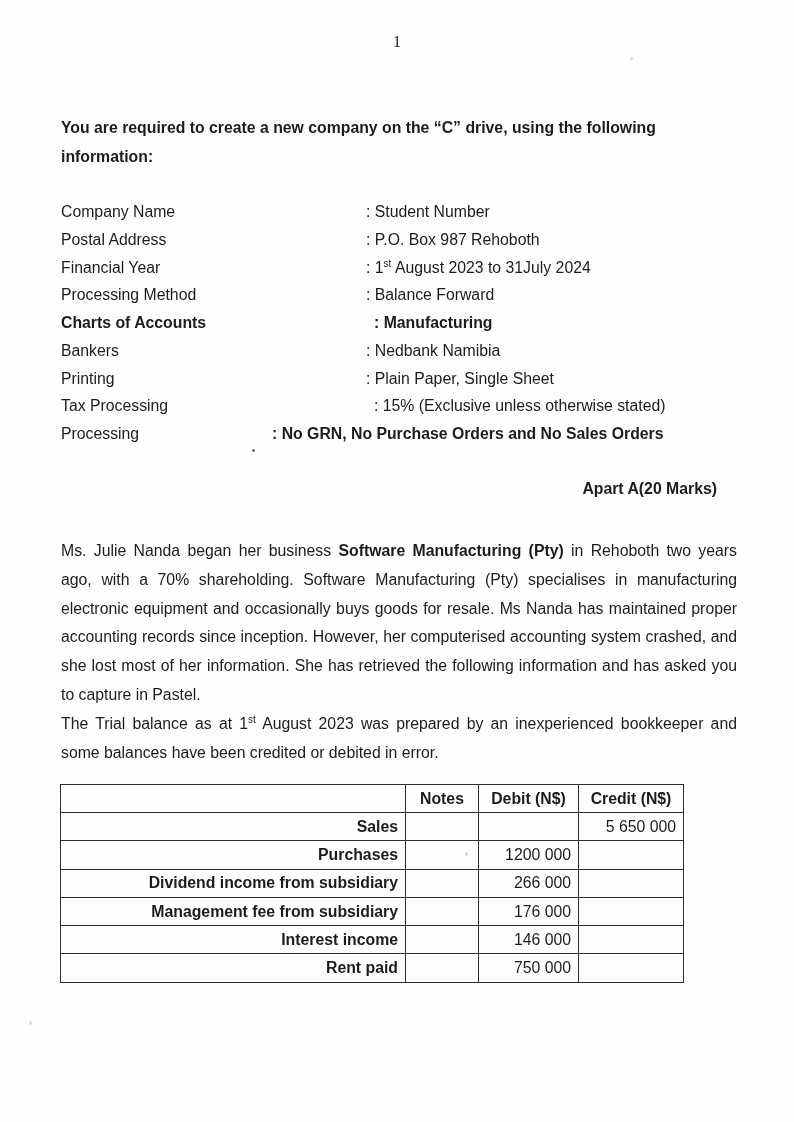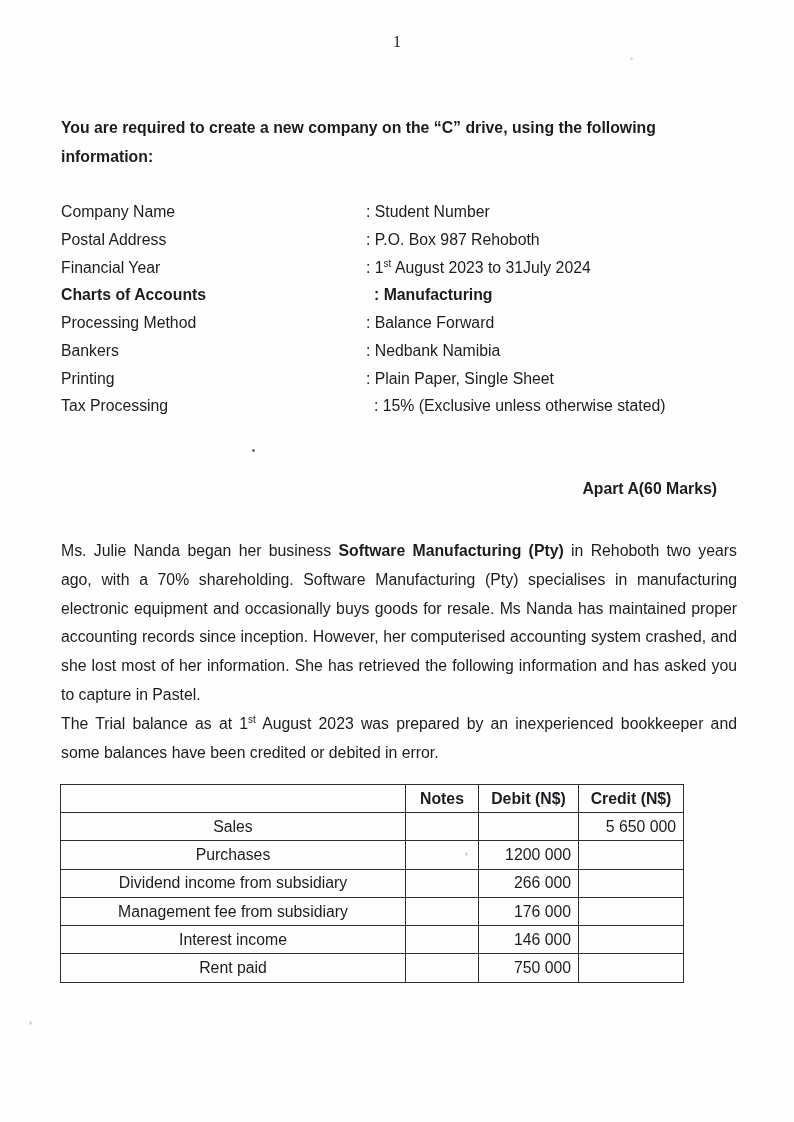--- a/index.html
+++ b/index.html
@@ -103,21 +103,21 @@
     padding: 0 7px;
     overflow: hidden;
     white-space: nowrap;
   }
   table.trial-balance thead tr { height: 28px; margin-left: 30px; }
   table.trial-balance tbody tr { height: 28.3px; }
   table.trial-balance th {
     font-weight: bold;
     text-align: center;
   }
-  table.trial-balance td.account { text-align: center; }
+  table.trial-balance td.account { text-align: right; font-weight: bold; }
   table.trial-balance td.num { text-align: right; }
   .speck {
     position: absolute;
     background: #6a6a6a;
     border-radius: 50%;
   }
   .speck.faint { opacity: 0.25; }
 </style>
 </head>
 <body>
@@ -137,45 +137,49 @@
       <span class="info-value">: Student Number</span>
     </div>
     <div class="info-row">
       <span class="info-label">Postal Address</span>
       <span class="info-value">: P.O. Box 987 Rehoboth</span>
     </div>
     <div class="info-row">
       <span class="info-label">Financial Year</span>
       <span class="info-value"><span>: 1</span><span class="sup">st</span><span> August 2023 to 31July 2024</span></span>
     </div>
+    <div class="info-row">
+      <span class="info-label">Processing Method</span>
+      <span class="info-value">: Balance Forward</span>
+    </div>
     <div class="info-row bold">
       <span class="info-label">Charts of Accounts</span>
       <span class="info-value shift-sm">: Manufacturing</span>
     </div>
     <div class="info-row">
-      <span class="info-label">Processing Method</span>
-      <span class="info-value">: Balance Forward</span>
-    </div>
-    <div class="info-row">
       <span class="info-label">Bankers</span>
       <span class="info-value">: Nedbank Namibia</span>
     </div>
     <div class="info-row">
       <span class="info-label">Printing</span>
       <span class="info-value">: Plain Paper, Single Sheet</span>
     </div>
     <div class="info-row">
       <span class="info-label">Tax Processing</span>
       <span class="info-value shift-sm">: 15% (Exclusive unless otherwise stated)</span>
     </div>
+    <div class="info-row narrow-label">
+      <span class="info-label">Processing</span>
+      <span class="info-value bold" style="font-weight:bold">: No GRN, No Purchase Orders and No Sales Orders</span>
+    </div>
   </div>
 
   <div class="section-heading">
     <span>Apart A</span>
-    <span>(60 Marks)</span>
+    <span>(20 Marks)</span>
   </div>
 
   <div class="paragraph">
     <div><span>Ms. Julie Nanda began her business </span><span class="bold">Software Manufacturing (Pty)</span><span> in Rehoboth two years ago, with a 70% shareholding. Software Manufacturing (Pty) specialises in manufacturing electronic equipment and occasionally buys goods for resale. Ms Nanda has maintained proper accounting records since inception. However, her computerised accounting system crashed, and she lost most of her information. She has retrieved the following information and has asked you to capture in Pastel.</span></div>
     <div><span>The Trial balance as at 1</span><span class="sup">st</span><span> August 2023 was prepared by an inexperienced bookkeeper and some balances have been credited or debited in error.</span></div>
   </div>
 
   <table class="trial-balance">
     <colgroup>
       <col style="width:345px">

